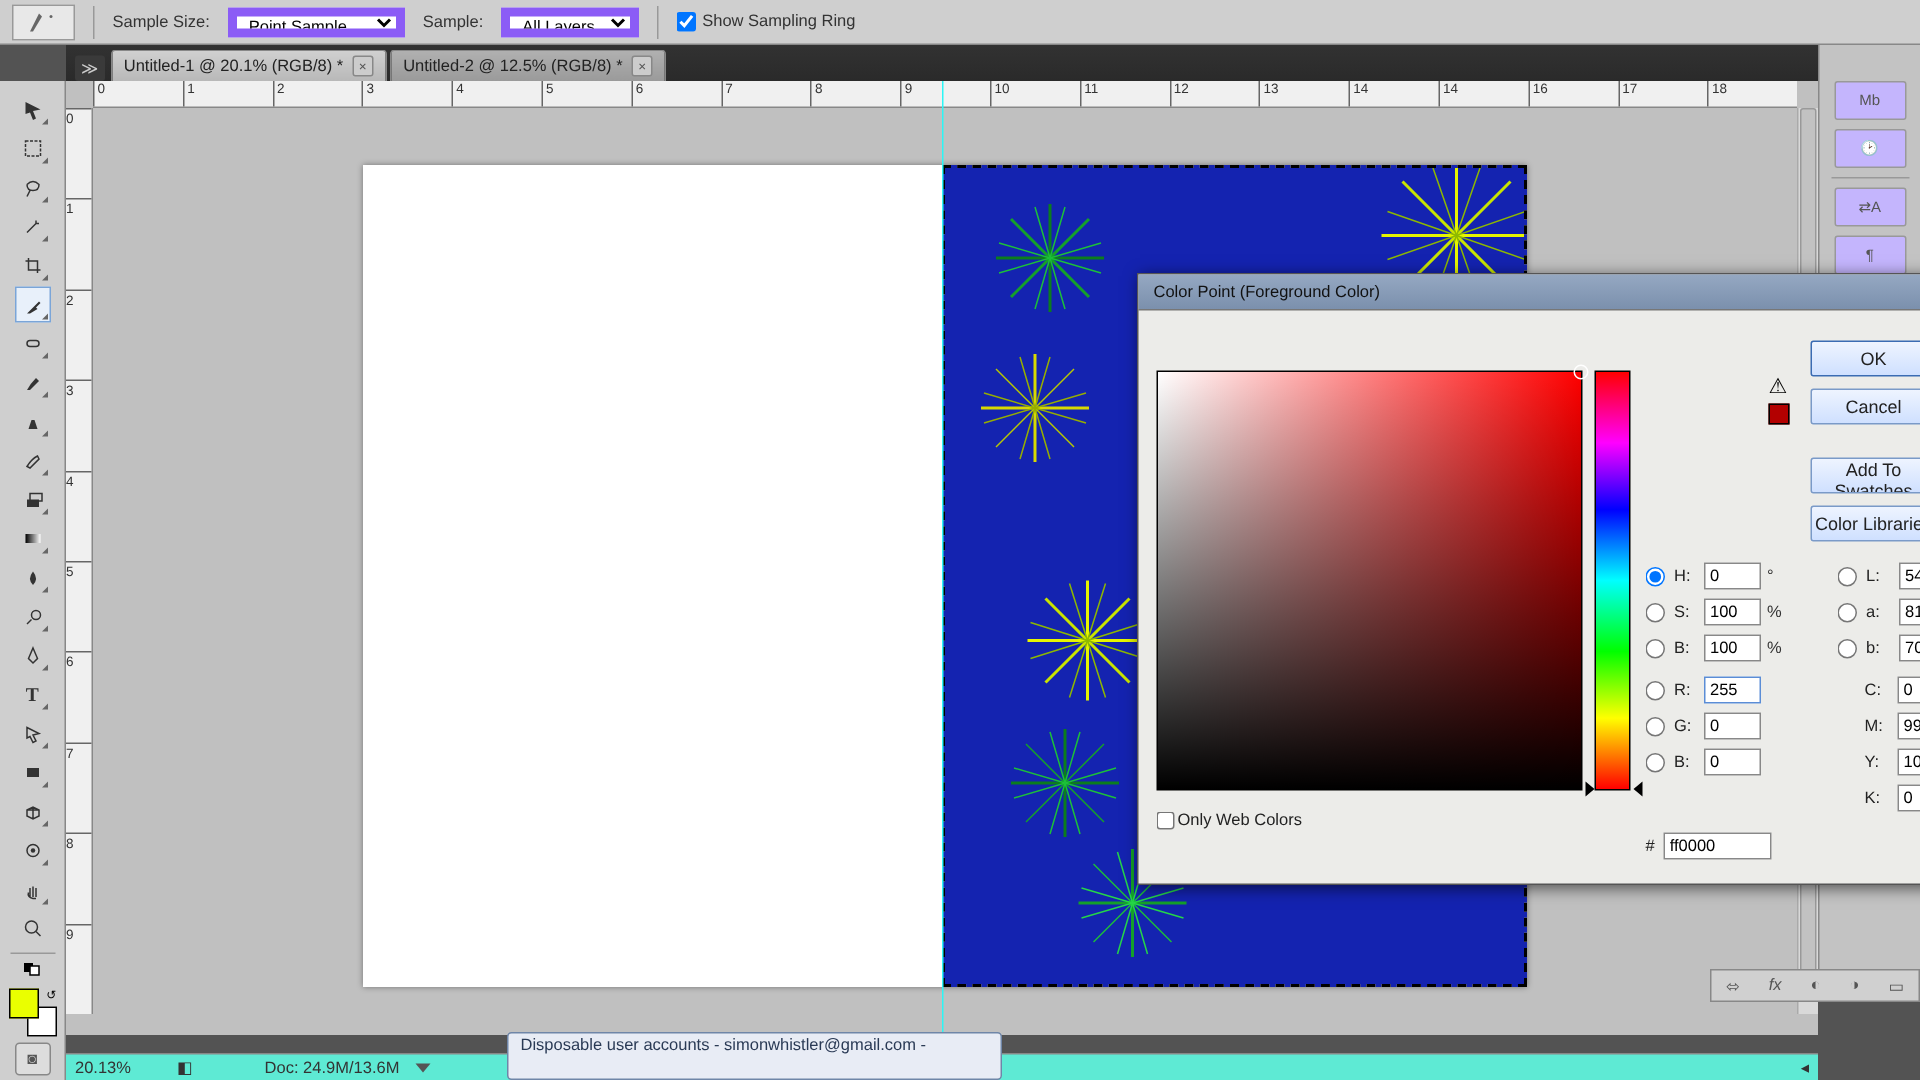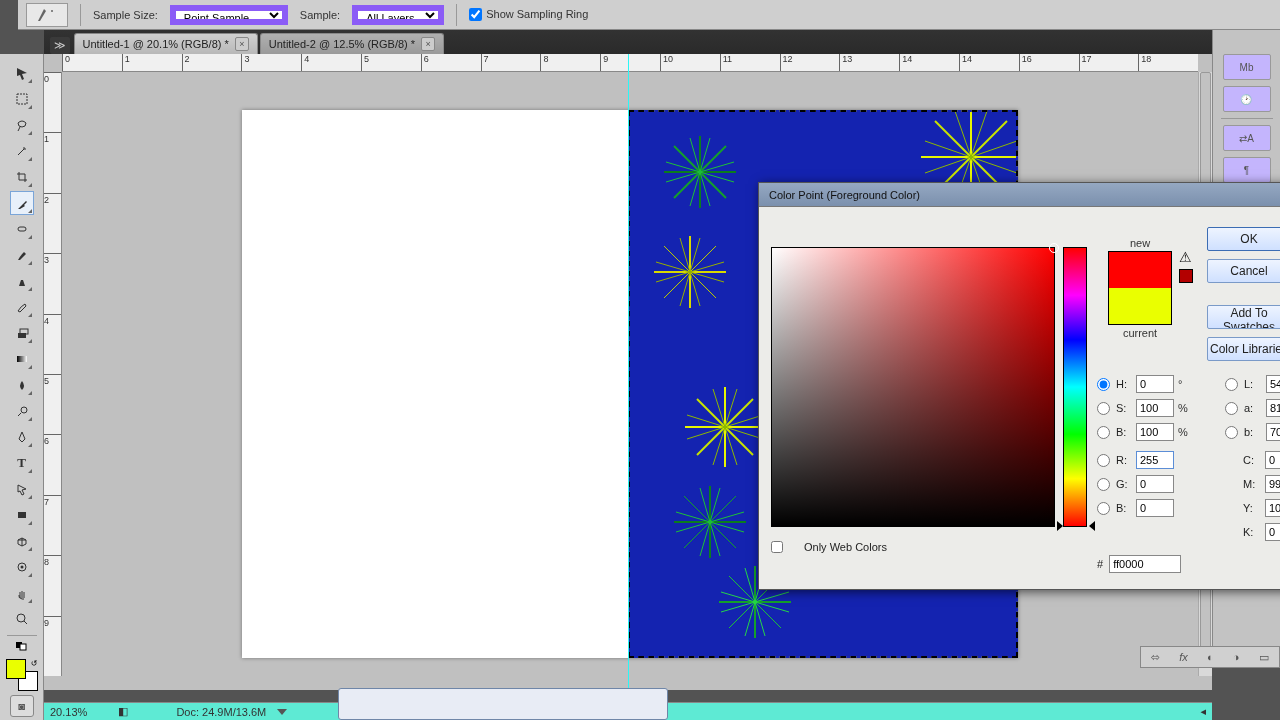--- a/index.html
+++ b/index.html
@@ -1,19 +1,19 @@
 <!DOCTYPE html>
 <html><head>
 <meta charset="utf-8">
 <style>
 * { box-sizing: border-box; margin: 0; padding: 0; font-family: Tahoma, Arial, sans-serif; font-size: 11px; }
 body { width: 1280px; height: 720px; background: #535353; overflow: hidden; position: relative; }
 
 
-.options-bar { position: absolute; top: 0; left: 0; right: 0; height: 30px; background: #cfcfcf; border-bottom: 1px solid #888; display: flex; align-items: center; padding: 12px 8px; gap: 12px; margin-left: 18px; }
+.options-bar { position: absolute; top: 0; left: 0; right: 0; height: 30px; background: #cfcfcf; border-bottom: 1px solid #888; display: flex; align-items: center; padding: 12px 8px; gap: 12px; }
 .options-bar .tool-preset { width: 42px; height: 24px; background: #e8e8e8; border: 1px solid #999; display:flex;align-items:center;justify-content:center; }
 .options-bar label { color: #333; }
 .options-bar select { height: 20px; border: 6px solid #8b5cf6; background: #fff; padding: 0 4px; }
 .options-bar input[type=checkbox] { margin-right: 4px; vertical-align: middle; }
 .vsep { width:1px; height:22px; background:#999; }
 
 
 .doctab-strip { position: absolute; top: 30px; left: 44px; right: 68px; height: 24px; background: linear-gradient(#323232,#2a2a2a); display:flex; align-items:flex-end; padding-left:6px; }
 .doctab { background: linear-gradient(#d0d0d0,#b8b8b8); border: 1px solid #888; border-bottom:none; padding: 3px 8px; margin-right: 2px; border-radius: 3px 3px 0 0; display:flex; align-items:center; gap:6px; color:#222; }
 .doctab .close { width:14px; height:14px; border:1px solid #888; border-radius:2px; background:#ccc; display:flex;align-items:center;justify-content:center; font-size:9px; color:#555; }
@@ -75,21 +75,21 @@
 .row input[type=radio] { margin-right:2px; }
 .row .lab { width:16px; color:#222; }
 .row input[type=text] { width:38px; height:18px; border:1px solid #888; padding:0 3px; text-align:left; }
 .row .unit { width:14px; color:#333; }
 .colR { position:absolute; top:168px; left:466px; }
 .colR .row .lab { width:18px; }
 .hexrow { position:absolute; top:348px; left:338px; display:flex;align-items:center;gap:6px; }
 .hexrow .hash { color:#222; }
 .hexrow input { width:72px; height:18px; border:1px solid #888; padding:0 3px; }
 
-.owc { position:absolute; top:334px; left:12px; display:flex; align-items:flex-start; gap:21px; color:#222; }
+.owc { position:absolute; top:334px; left:12px; display:flex; align-items:flex-start; gap:2px; color:#222; }
 .owc input { width:12px;height:12px; }
 
 
 .right-dock { position:absolute; top:30px; right:0; width:68px; bottom:52px; background: #c3c3c3; border-left:1px solid #888; display:flex;flex-direction:column;align-items:center;padding-top:8px;gap:6px; }
 .collapse-bar { position:absolute; top:30px; right:0; width:68px; height:10px; background:#5a5a5a; display:flex;align-items:center;justify-content:center; }
 .collapse-bar .arr { color:#ccc; font-size:8px; }
 .panel-ico { width:48px;height:26px;border:1px solid #999;background:#c4b5fd;border-radius:2px;display:flex;align-items:center;justify-content:center;color:#555;font-size:10px; }
 .panel-divider { width:52px;height:1px;background:#999; }
 
 
@@ -432,42 +432,35 @@
 
 <div class="status-bar">
   <span class="zoom">20.13%</span>
   <span>◧</span>
   <span class="docinfo">Doc: 24.9M/13.6M</span>
   <span class="tri"></span>
   <span style="margin-left:auto;">◂</span>
 </div>
 
 <div class="notif">
+  <div class="line">Disposable user accounts - simonwhistler@gmail.com -</div>
 </div>
 
 <div class="dialog">
   <div class="dialog-title">
     <span>Color Point (Foreground Color)</span>
   </div>
   <div class="dialog-body">
     <div class="sv-box">
       <div class="sv-cursor"></div>
     </div>
     <div class="hue-strip"></div>
     <div class="hue-tri-l"></div>
     <div class="hue-tri-r"></div>
 
-    <div class="newcur-wrap">
-      <div class="lbl">new</div>
-      <div class="newcur-box">
-        <div class="half new"></div>
-        <div class="half cur"></div>
-      </div>
-      <div class="lbl">current</div>
-    </div>
     <div class="warn-ico">⚠</div>
     <div class="oog-sw"></div>
 
     <div class="btncol">
       <button class="primary">OK</button>
       <button>Cancel</button>
       <div style="height:6px"></div>
       <button>Add To Swatches</button>
       <button>Color Libraries</button>
     </div>

